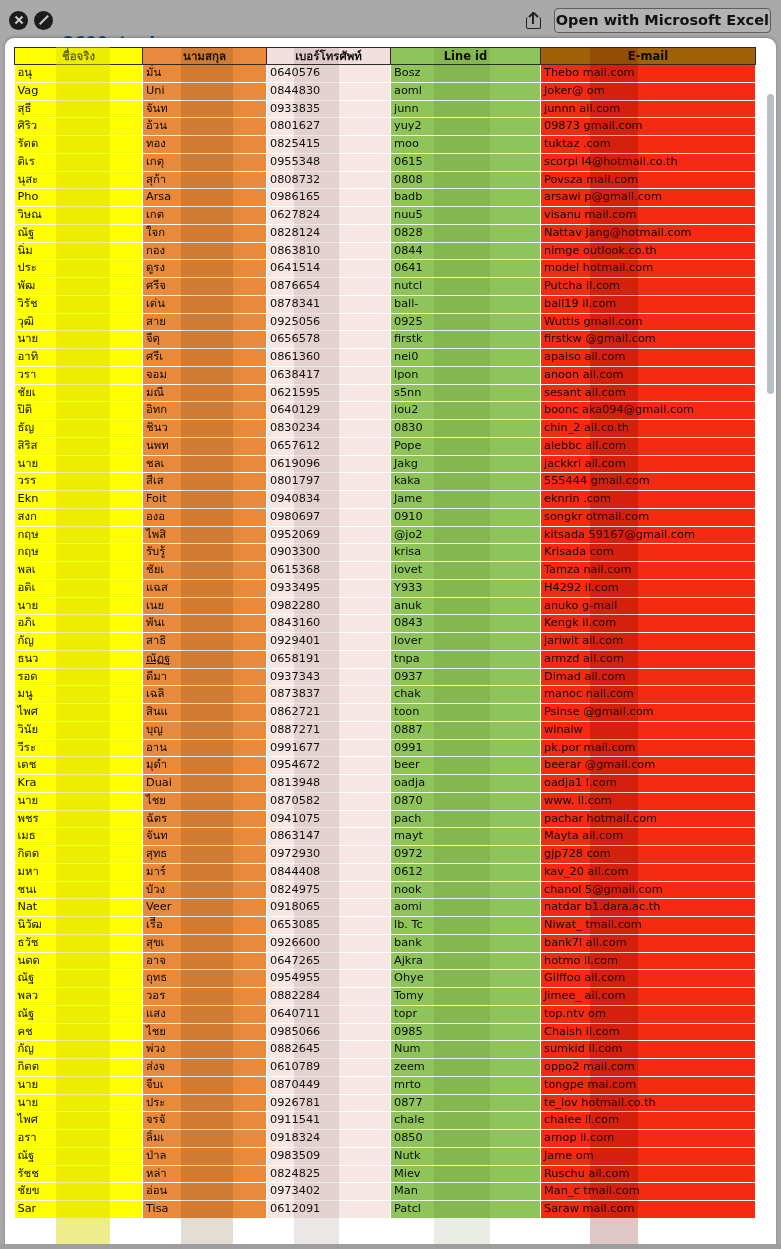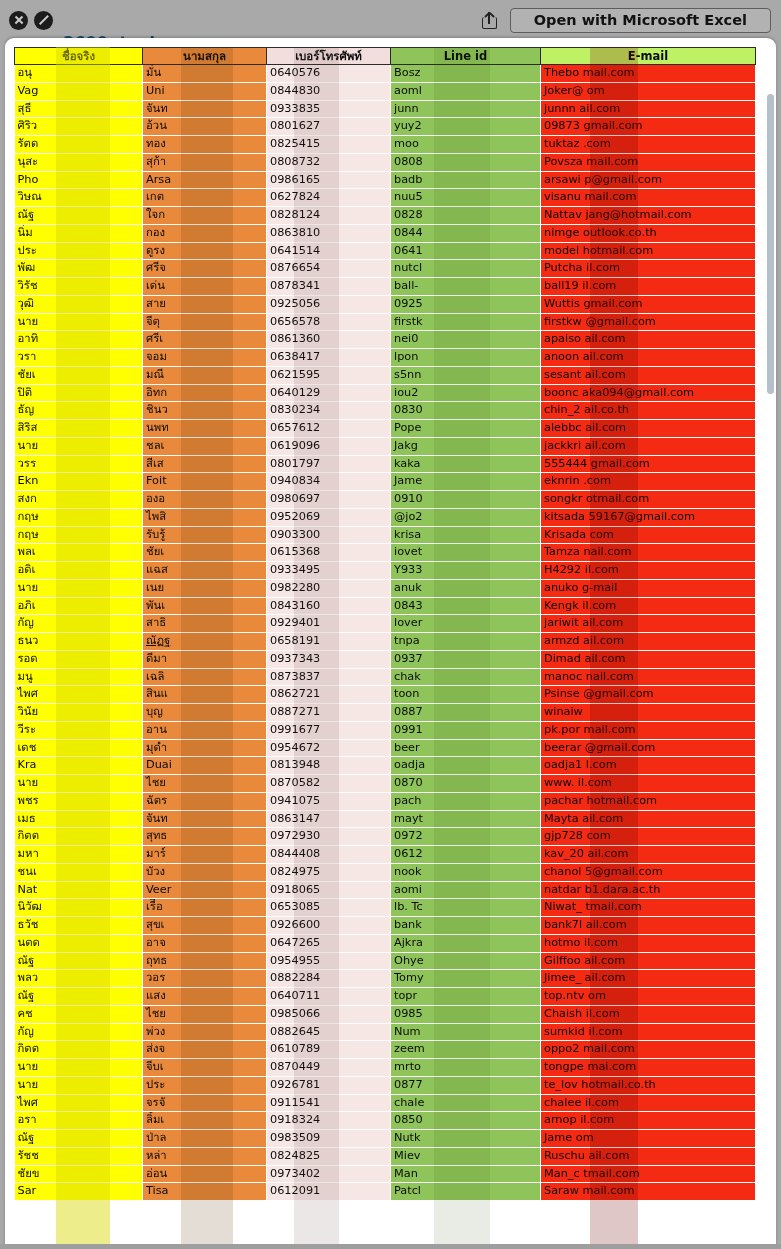--- a/index.html
+++ b/index.html
@@ -86,21 +86,21 @@
   #share-icon .ar2 { left: 8.2px; transform: rotate(45deg); }
 
   #open-excel-button {
     height: 25px;
     border: 1px solid #5d5d5d;
     border-radius: 4px;
     background: #b2b2b2;
     color: #121212;
     font-size: 14.5px;
     font-weight: 600;
-    padding: 0 23px;
+    padding: 0 1px;
     display: flex; align-items: center;
     white-space: nowrap;
     cursor: pointer;
   }
 
   
   #sheet-panel {
     position: absolute;
     left: 5px; top: 38px;
     width: 771px; height: 1211px;
@@ -138,21 +138,21 @@
     border: 1px solid #2b2b2b;
     padding: 0 2px;
     line-height: 15px;
     white-space: nowrap;
     overflow: hidden;
   }
   th.h0 { background: #ffff00; }
   th.h1 { background: #e8893c; }
   th.h2 { background: #f2dedc; margin-top: 28px; }
   th.h3 { background: #8fc45a; }
-  th.h4 { background: #bef264; margin-top: 17px; }
+  th.h4 { background: #a16207; margin-top: 17px; }
 
   table.sheet td {
     height: 16.75px;
     padding: 0 0 0 3px;
     color: #0b0b0b;
     font-size: 11.3px;
     line-height: 16.75px;
     white-space: nowrap;
     overflow: hidden;
     border-bottom: 1px solid #ffffff;
@@ -271,20 +271,27 @@
               <td class="d4">09873          gmail.com</td>
             </tr>
             <tr>
               <td class="d0">รัตด</td>
               <td class="d1">ทอง</td>
               <td class="d2">0825415</td>
               <td class="d3">moo</td>
               <td class="d4">tuktaz         .com</td>
             </tr>
             <tr>
+              <td class="d0">ติเร</td>
+              <td class="d1">เกตุ</td>
+              <td class="d2">0955348</td>
+              <td class="d3">0615</td>
+              <td class="d4">scorpi         l4@hotmail.co.th</td>
+            </tr>
+            <tr>
               <td class="d0">นุสะ</td>
               <td class="d1">สุก้า</td>
               <td class="d2">0808732</td>
               <td class="d3">0808</td>
               <td class="d4">Povsza         mail.com</td>
             </tr>
             <tr>
               <td class="d0">Pho</td>
               <td class="d1">Arsa</td>
               <td class="d2">0986165</td>

